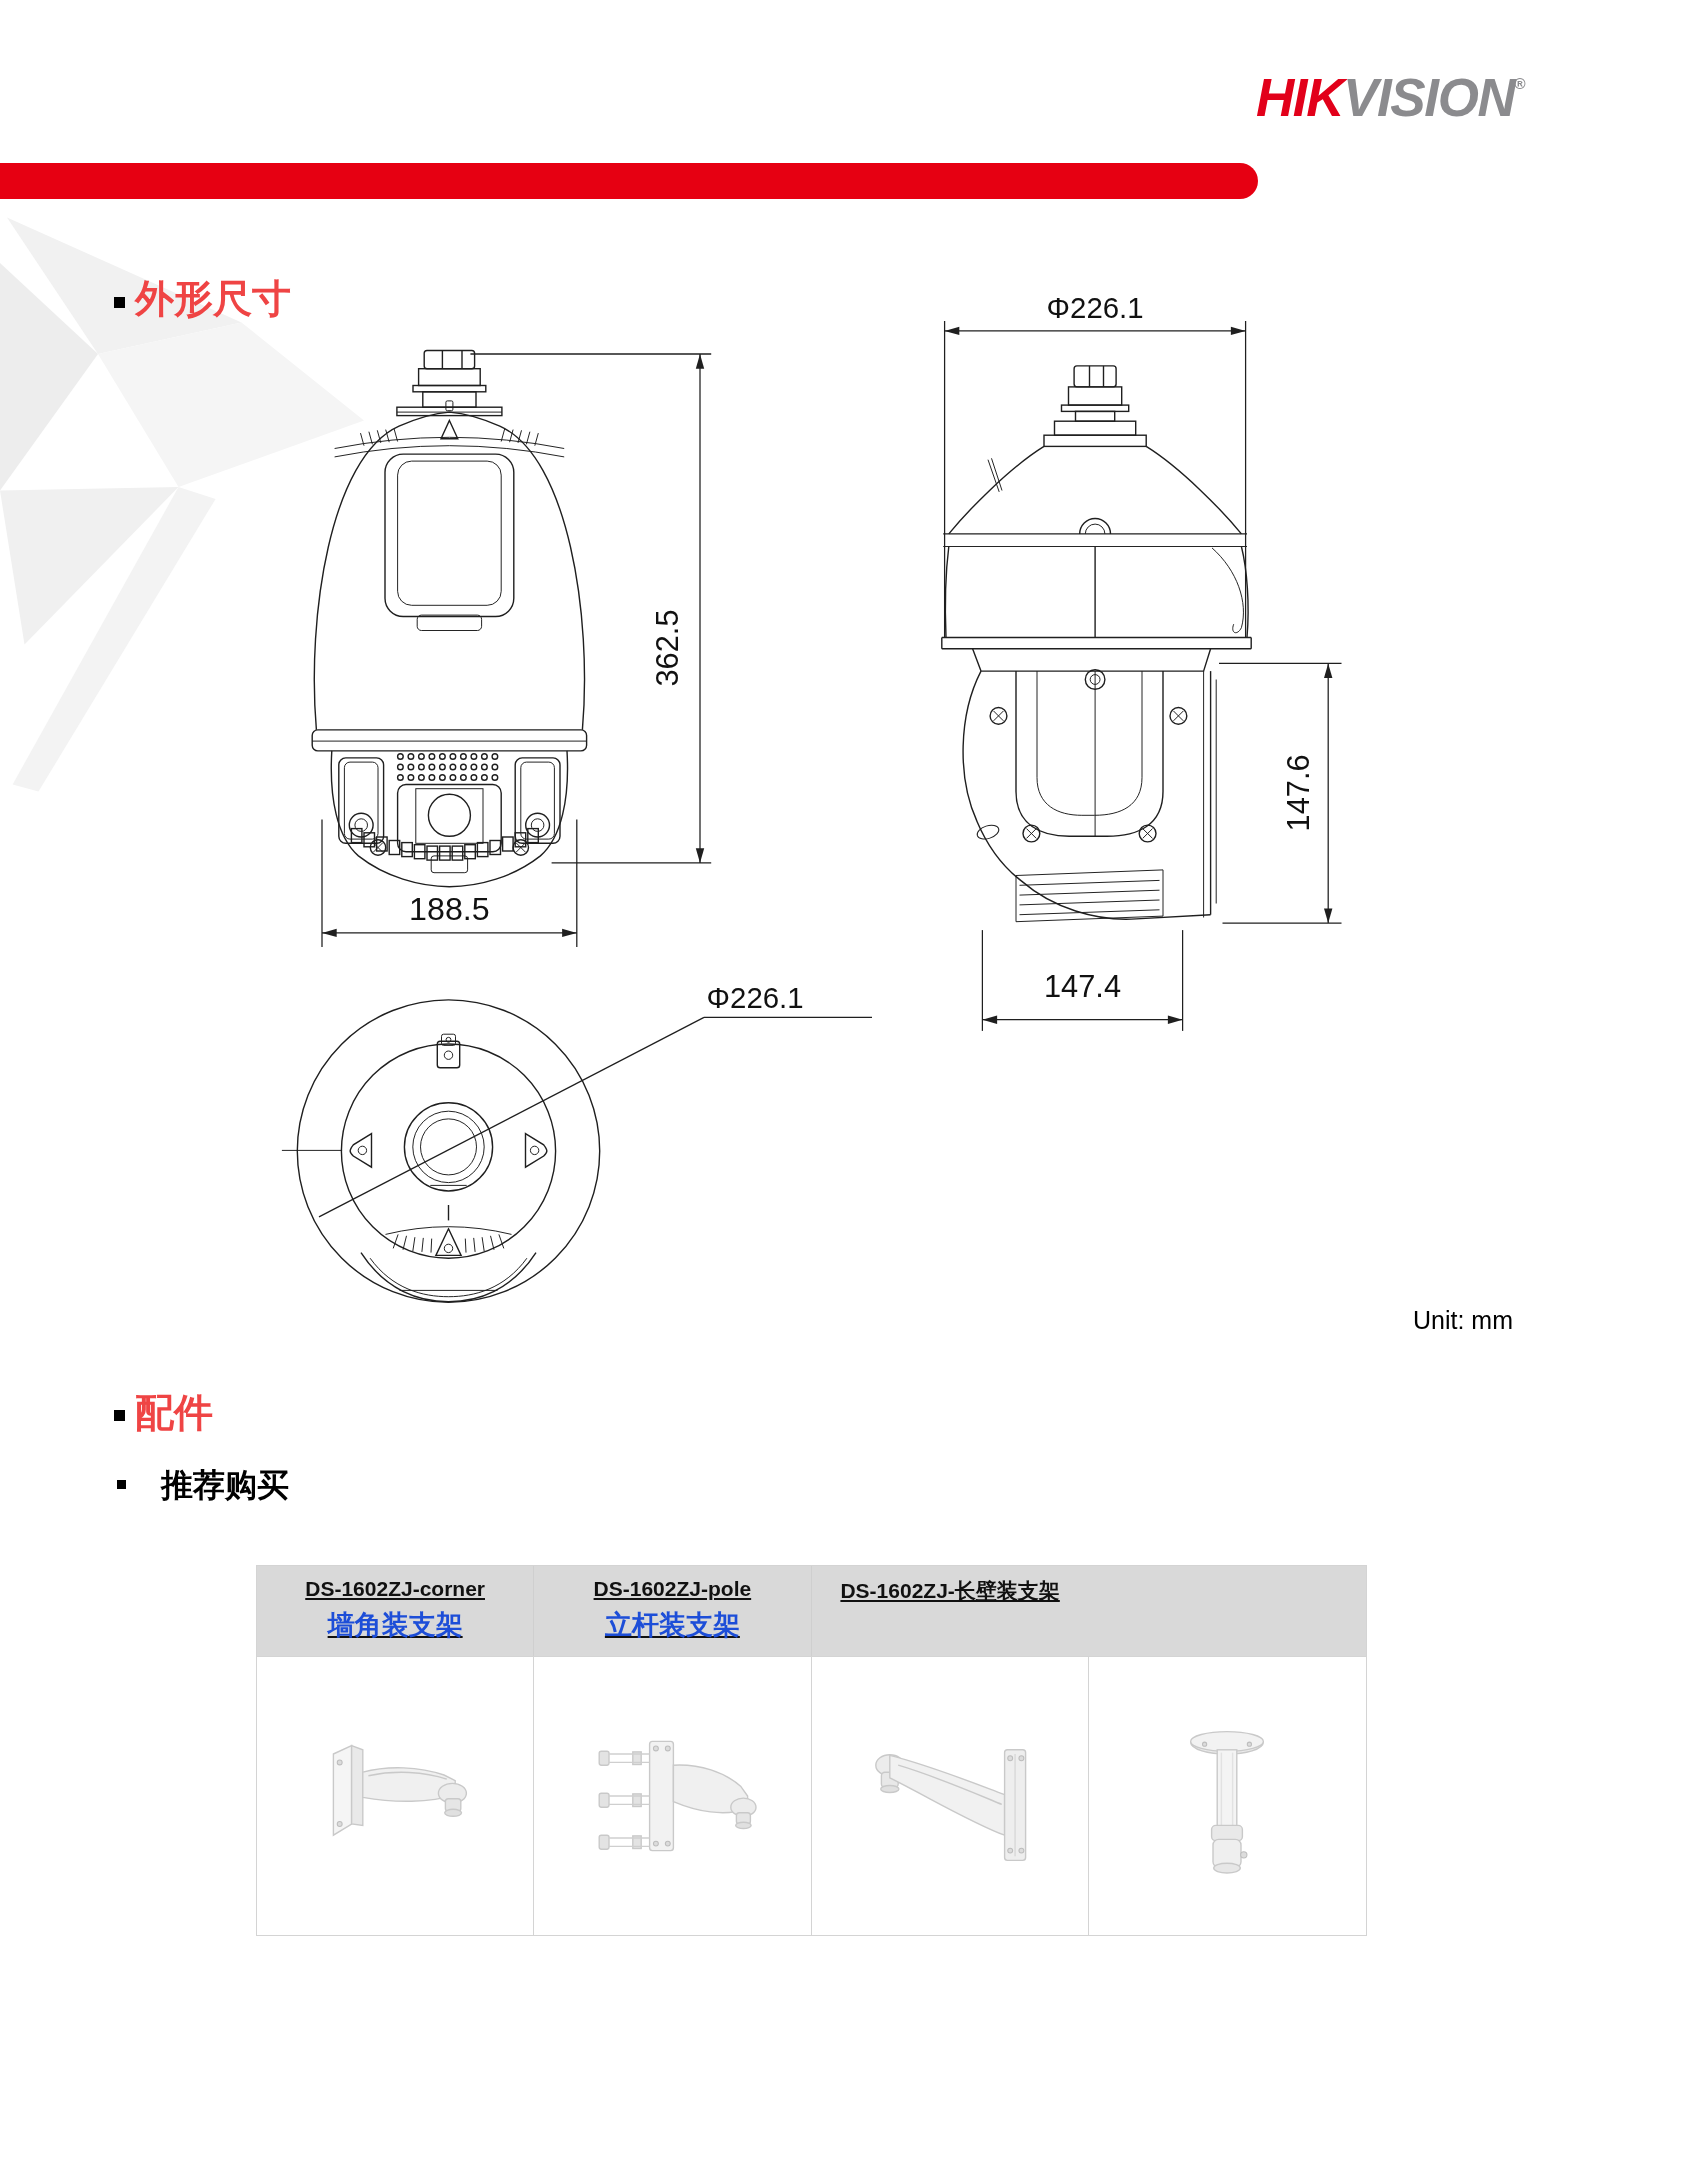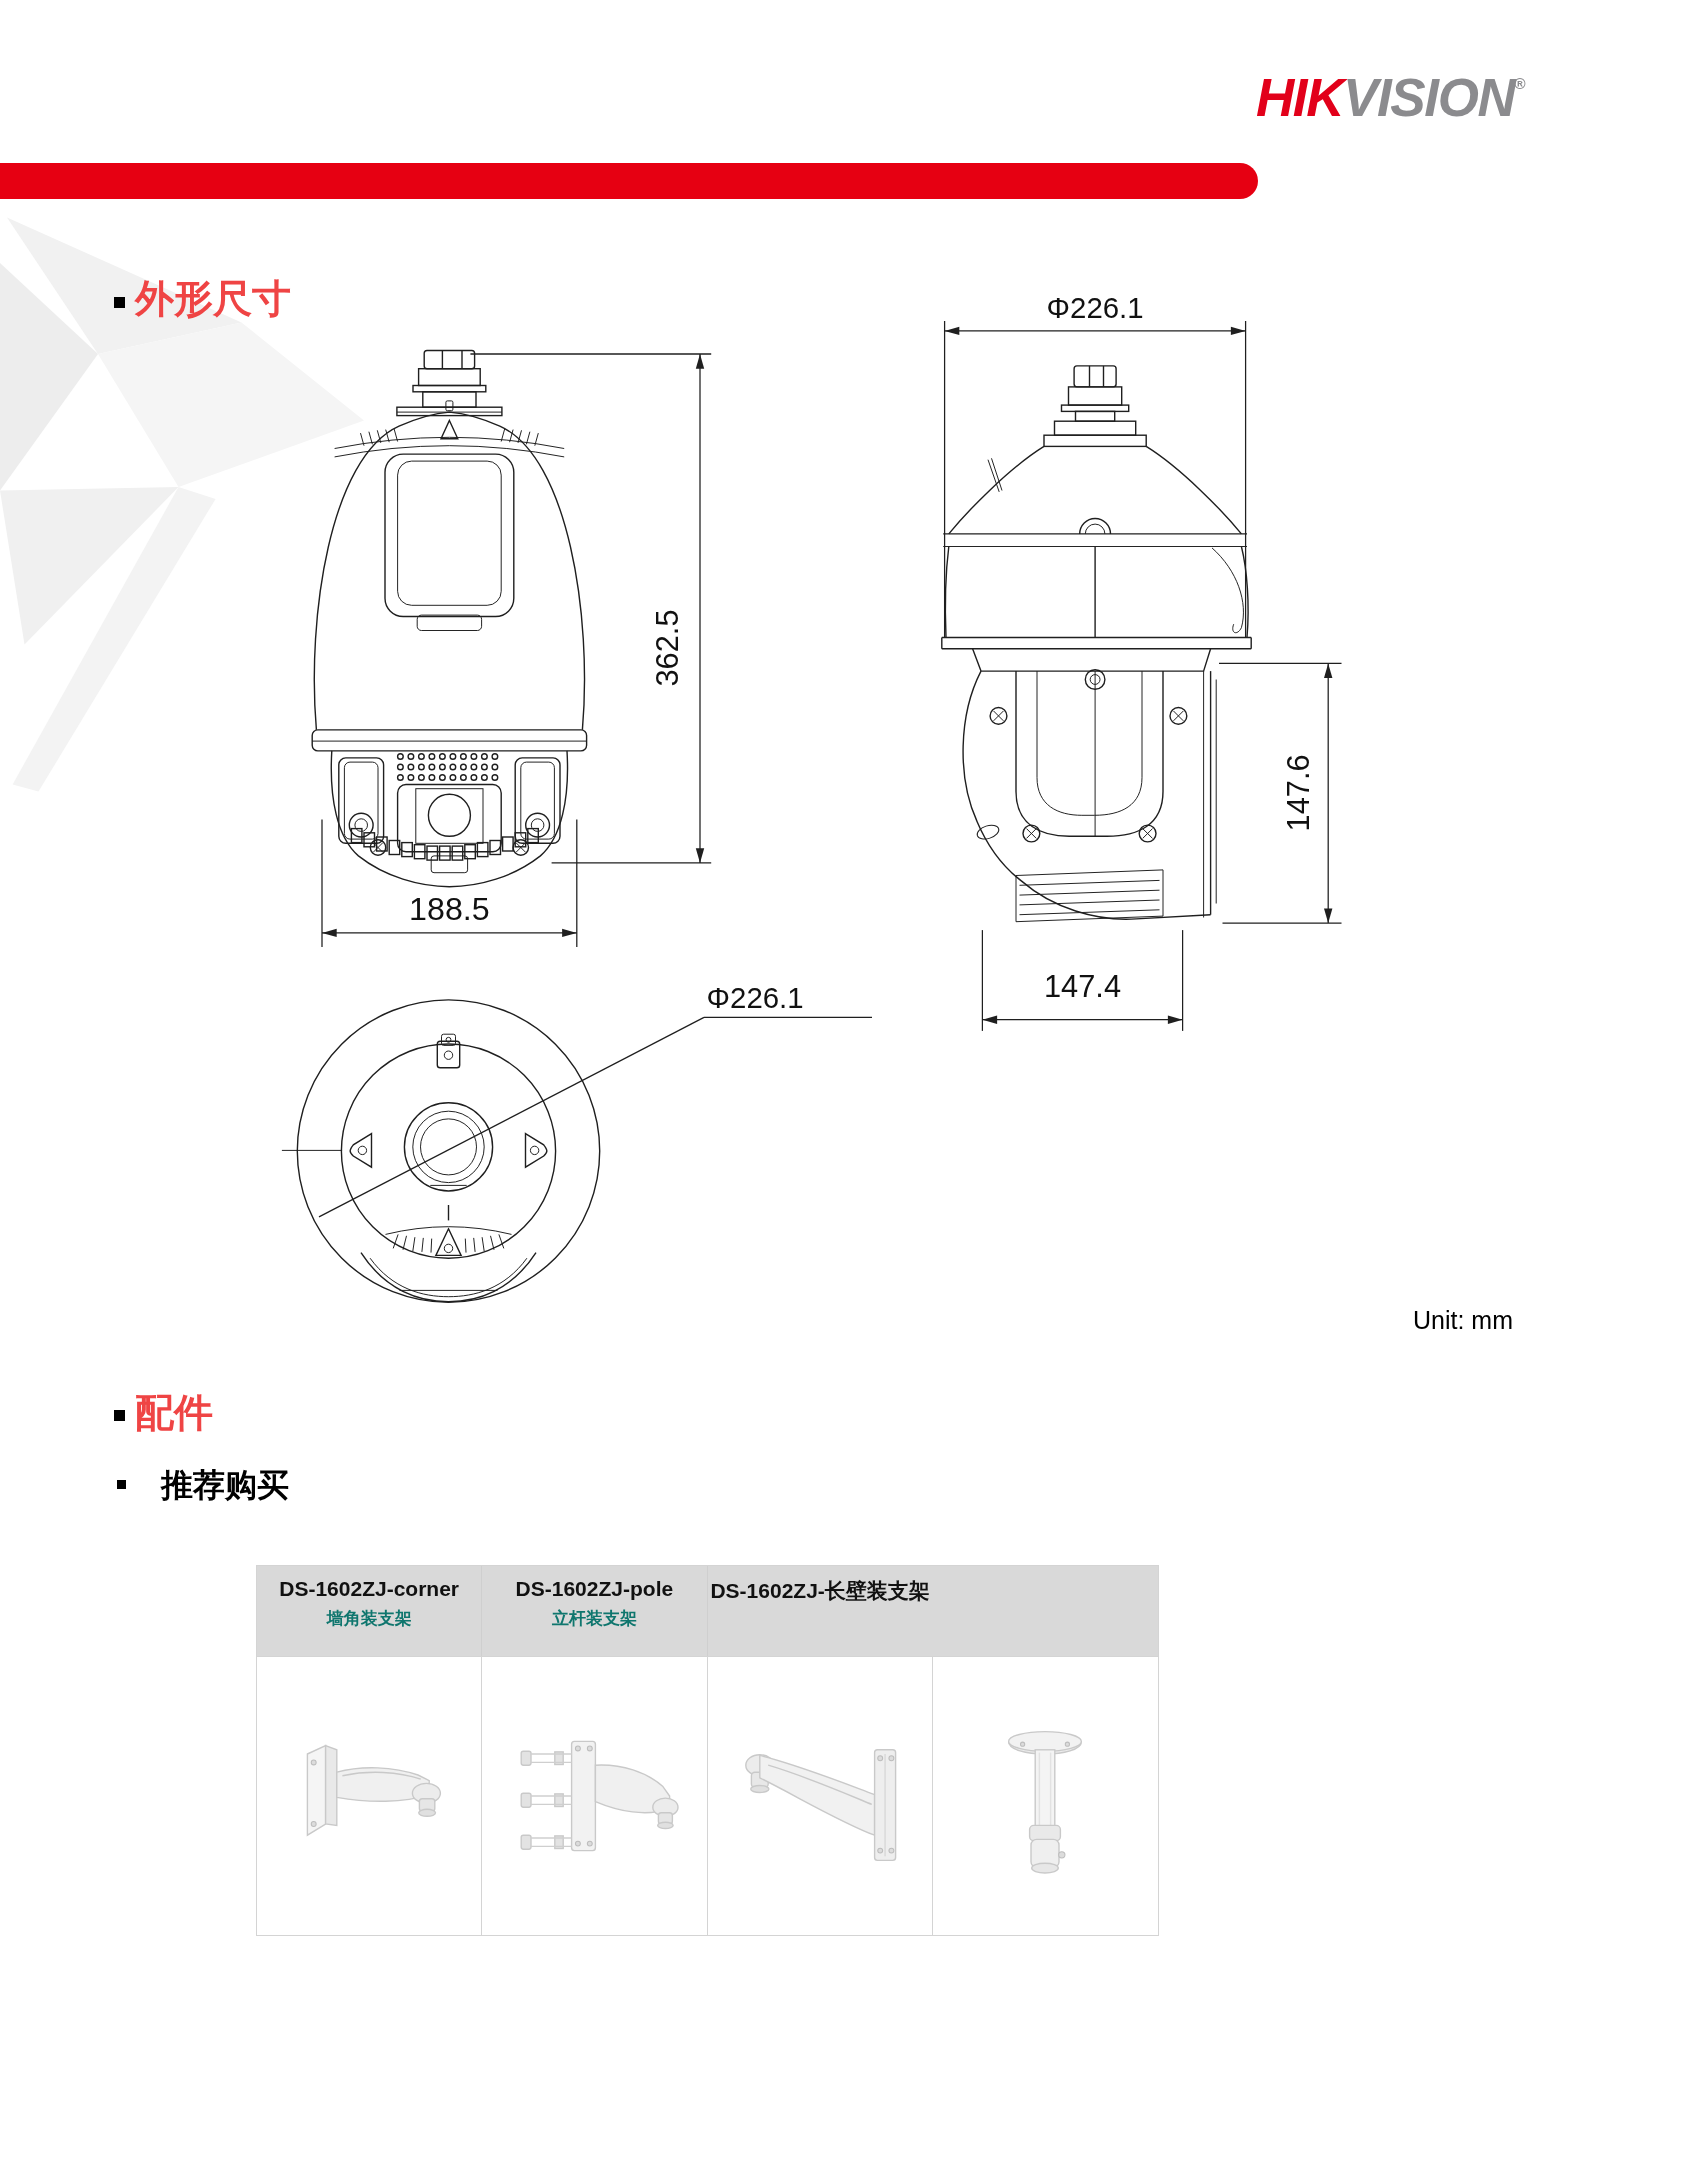--- a/index.html
+++ b/index.html
@@ -30,28 +30,28 @@
   .draw .thin{stroke-width:1.4;}
   .draw .fillk{fill:#1f1f1f;stroke:none;}
   .draw text{fill:#111;stroke:none;font-family:"Liberation Sans",sans-serif;}
   .draw .dim{stroke:#1f1f1f;stroke-width:1.8;}
   .draw .arr{fill:#1f1f1f;stroke:none;}
 
   
   .wm polygon{stroke:none;}
 
   
-  .acc-table{position:absolute;left:256px;top:1565px;width:903px;
-             border:1.4px solid #d4d4d4;box-sizing:border-box;background:#fff;}
+  .acc-table{position:absolute;left:256px;top:1565px;width:1111px;
+             border:1.4px solid #d4d4d4;box-sizing:border-box;background:#fff;text-decoration:underline;}
   .acc-head{display:grid;grid-template-columns:repeat(4,1fr);background:#d9d9d9;height:90px;}
   .acc-head .cell{display:flex;flex-direction:column;align-items:center;padding-top:11.2px;gap:6.3px;
                   border-right:1.4px solid #cfcfcf;box-sizing:border-box;}
   .acc-head .cell:last-child{border-right:none;}
   .acc-model{font-weight:bold;font-size:21px;color:#111;}
-  .acc-name{font-weight:bold;font-size:17px;color:#0f766e;}
+  .acc-name{font-weight:bold;font-size:27px;color:#1d4ed8;}
   .acc-body{display:grid;grid-template-columns:repeat(4,1fr);height:278px;border-top:1.4px solid #d4d4d4;}
   .acc-body .cell{display:flex;align-items:center;justify-content:center;
                   border-right:1.4px solid #d4d4d4;box-sizing:border-box;background:#fff;}
   .acc-body .cell:last-child{border-right:none;}
   .bracket path,.bracket rect,.bracket ellipse{stroke:#c9c9c9;stroke-width:2;}
   .bracket circle{stroke:#bdbdbd;stroke-width:1.5;fill:#dcdcdc;}
 </style>
 </head>
 <body>
 

